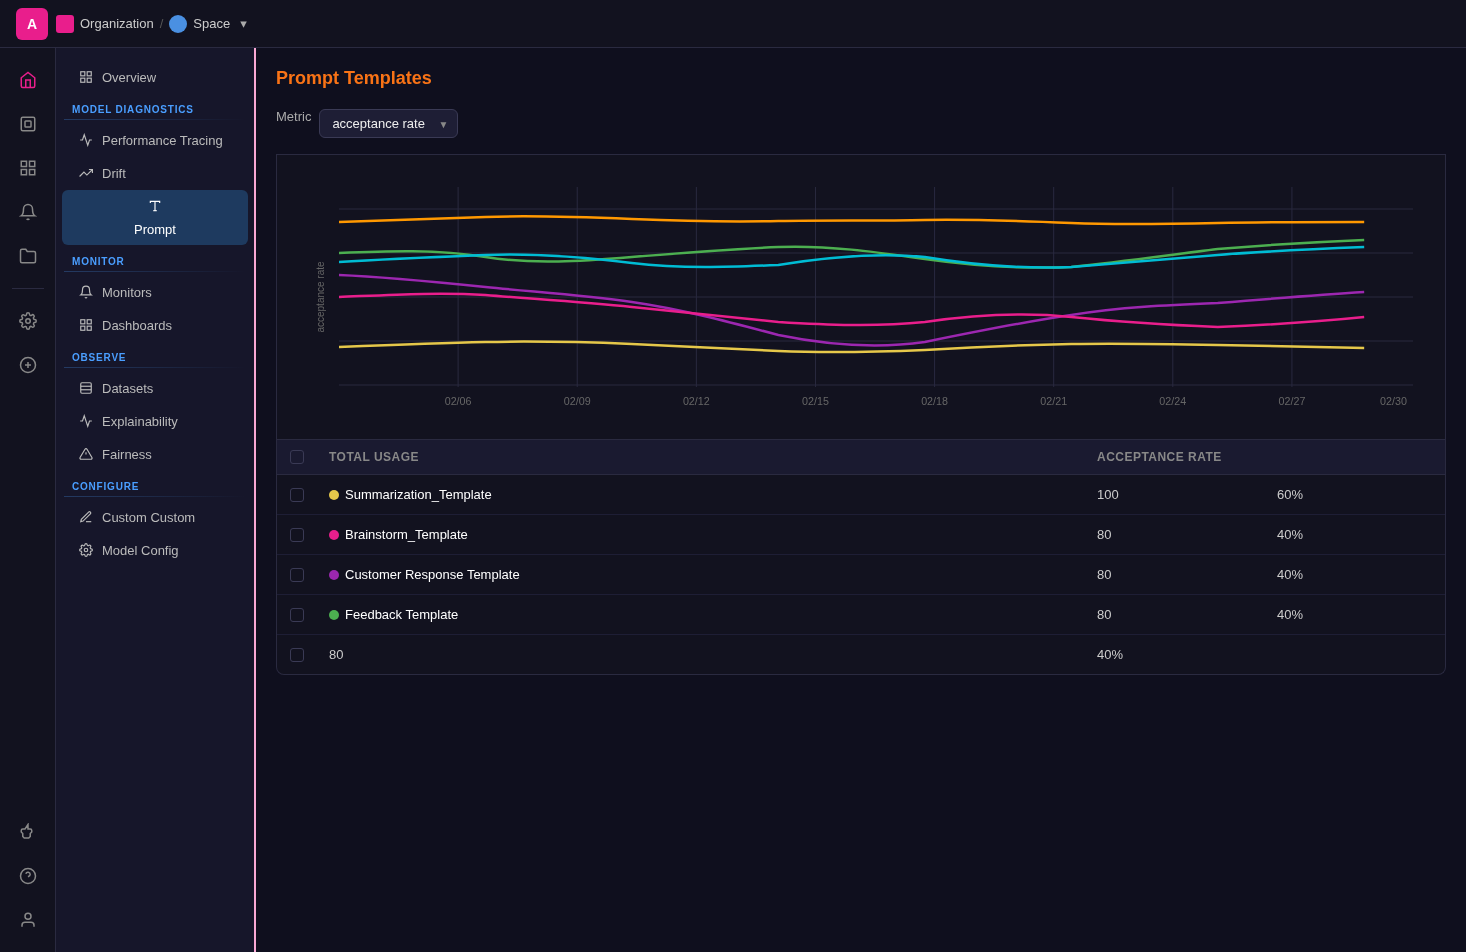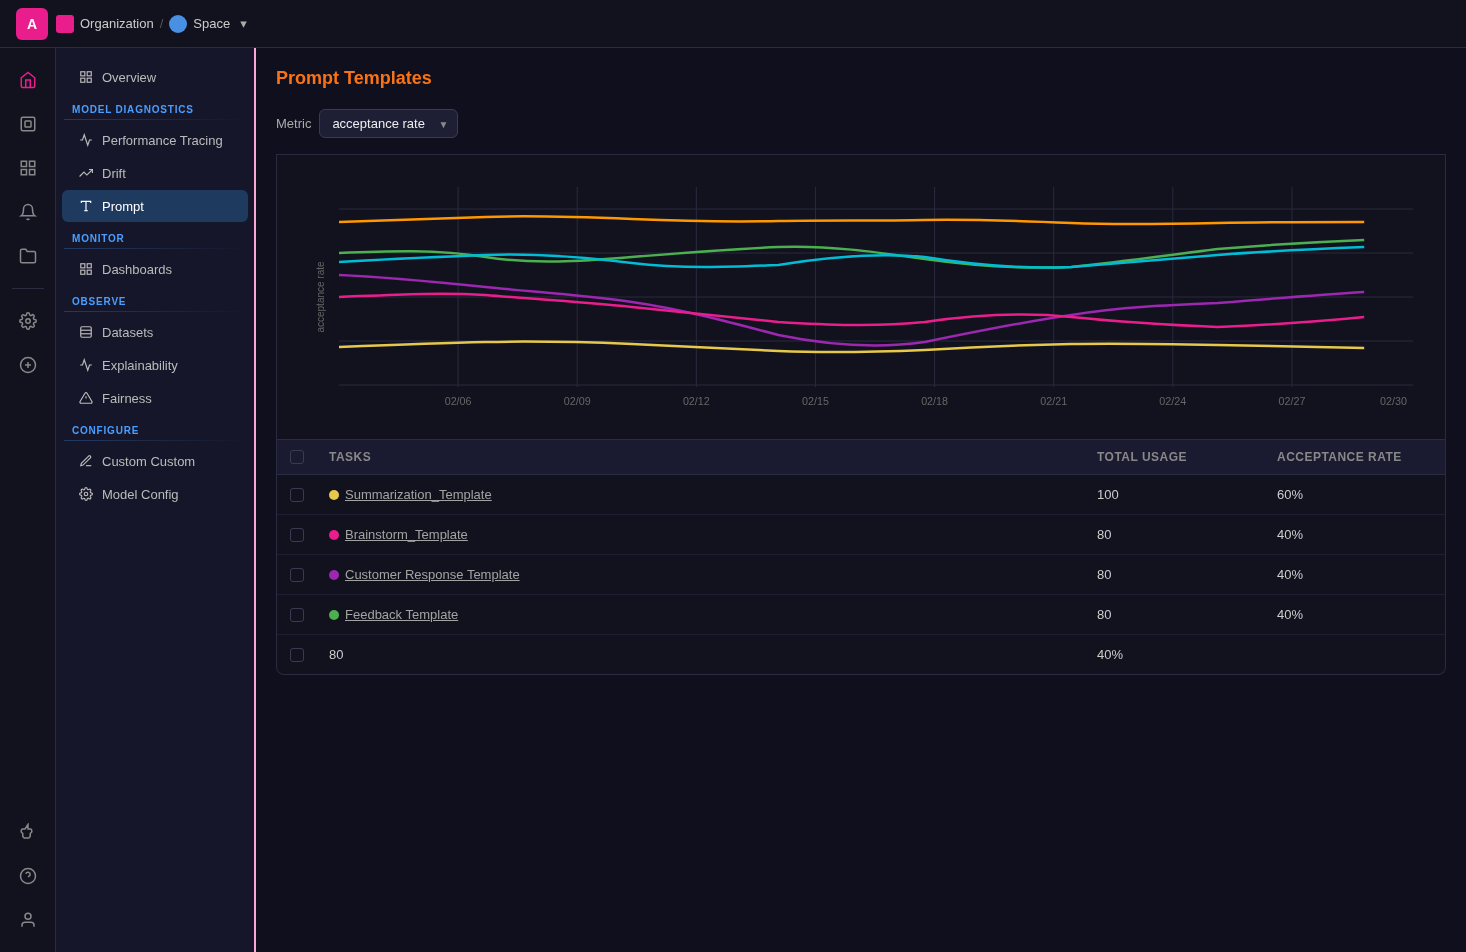--- a/index.html
+++ b/index.html
@@ -84,42 +84,41 @@
       display: flex;
       align-items: center;
       gap: 8px;
       padding: 8px 16px;
       cursor: pointer;
       border-radius: 6px;
       margin: 1px 6px;
       color: #bbb;
       transition: background 0.15s;
     }
-    .nav-item.active { background: #1e3a5f; color: #fff; }
+    .nav-item.active { background: #1e3a5f; color: #fff; flex-direction: column; }
     .nav-item-icon { width: 16px; height: 16px; display: flex; align-items: center; justify-content: center; flex-shrink: 0; }
 
     
     .main-content {
       flex: 1;
       background: #0f0f1e;
       overflow-y: auto;
       padding: 20px;
     }
 
     .page-title {
       font-size: 18px;
       font-weight: 600;
       color: #f97316;
       margin-bottom: 20px;
     }
 
     
     .metric-selector {
       display: flex;
-      align-items: center;
       gap: 8px;
       margin-bottom: 16px;
     }
     .metric-label { color: #aaa; font-size: 13px; }
     .metric-dropdown {
       background: #1e1e35;
       border: 1px solid #3a3a55;
       border-radius: 6px;
       padding: 6px 32px 6px 12px;
       color: #eee;
@@ -204,26 +203,25 @@
       align-items: center;
       transition: background 0.1s;
     }
     .table-row:last-child { border-bottom: none; }
     .td {
       padding: 12px 12px;
       color: #ccc;
       font-size: 13px;
     }
     .task-link {
-      color: #a3a3a3;
+      color: #ffffff;
       cursor: pointer;
       display: flex;
       align-items: center;
       gap: 6px;
-      text-decoration: underline;
     }
     .dot {
       width: 10px; height: 10px;
       border-radius: 50%;
       flex-shrink: 0;
     }
     .checkbox {
       width: 14px; height: 14px;
       border: 1px solid #3a3a55;
       border-radius: 3px;
@@ -367,20 +365,29 @@
       </span>
       <span>Prompt</span>
     </div>
 
     <div class="nav-section-label">MONITOR</div>
     <div class="nav-section-divider"></div>
 
     <div class="nav-item">
       <span class="nav-item-icon">
         <svg width="14" height="14" viewBox="0 0 24 24" fill="none" stroke="currentColor" stroke-width="2">
+          <path d="M18 8A6 6 0 0 0 6 8c0 7-3 9-3 9h18s-3-2-3-9"></path>
+          <path d="M13.73 21a2 2 0 0 1-3.46 0"></path>
+        </svg>
+      </span>
+      <span>Monitors</span>
+    </div>
+    <div class="nav-item">
+      <span class="nav-item-icon">
+        <svg width="14" height="14" viewBox="0 0 24 24" fill="none" stroke="currentColor" stroke-width="2">
           <rect x="3" y="3" width="7" height="7"></rect>
             <rect x="14" y="3" width="7" height="7"></rect>
           <rect x="3" y="14" width="7" height="7"></rect>
             <rect x="14" y="14" width="7" height="7"></rect>
         </svg>
       </span>
       <span>Dashboards</span>
     </div>
 
     <div class="nav-section-label">OBSERVE</div>
@@ -500,21 +507,20 @@
           <text x="1080" y="218" text-anchor="middle" fill="#666" font-size="11">02/30</text>
         </svg>
       </div>
     </div>
 
     <div class="table-container">
       <div class="table-header">
         <div class="th checkbox-wrapper">
           <div class="checkbox"></div>
         </div>
-        <div class="th">Tasks</div>
         <div class="th">Total Usage</div>
         <div class="th">Acceptance Rate</div>
       </div>
 
       <div class="table-row">
         <div class="td checkbox-wrapper">
           <div class="checkbox"></div>
         </div>
         <div class="td">
           <span class="task-link">

